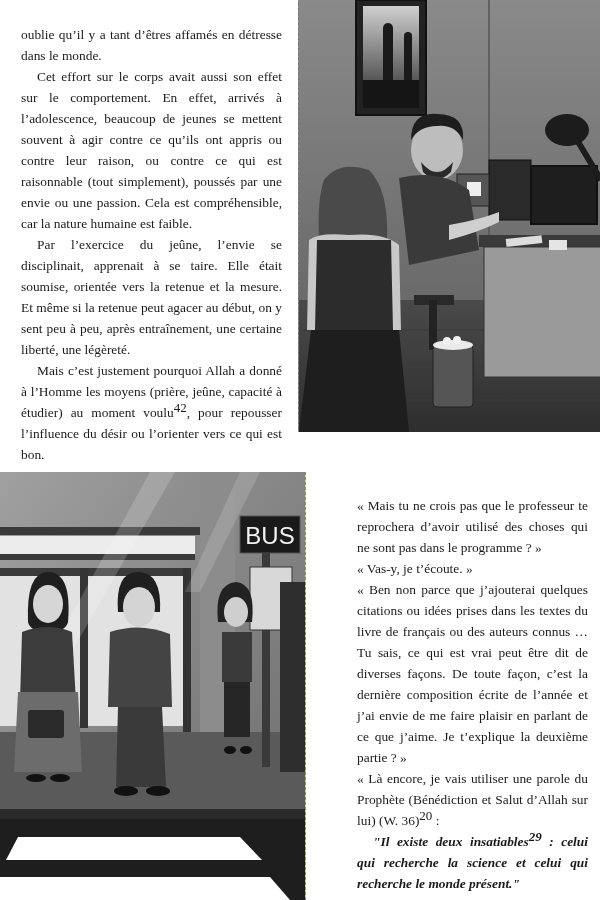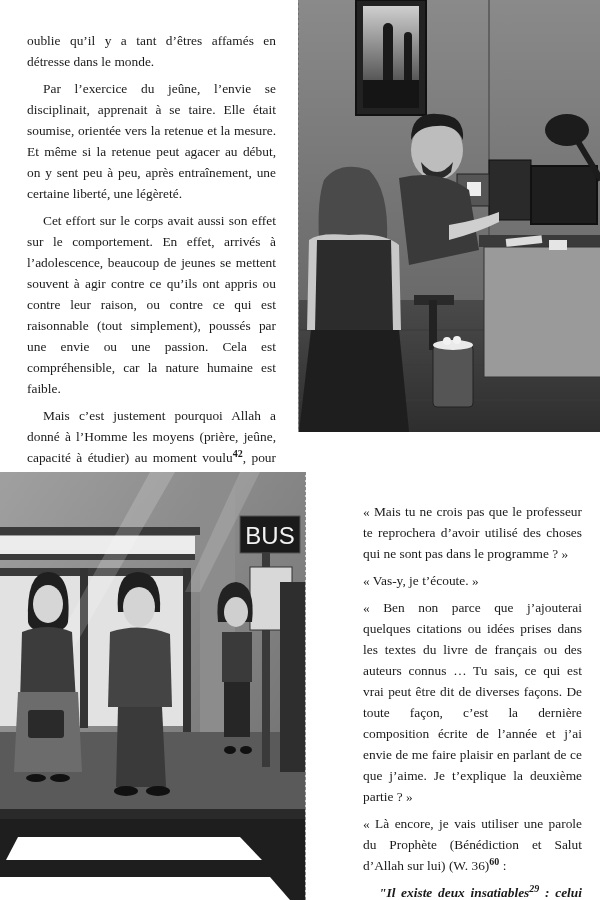--- a/index.html
+++ b/index.html
@@ -4,42 +4,42 @@
   <style>
     html, body { margin: 0; padding: 0; background: #ffffff; }
     body { width: 600px; height: 900px; position: relative; overflow: hidden; font-family: "Liberation Serif", serif; color: #1a1a1a; }
 
     .page { position: absolute; box-sizing: border-box; }
 
     
     .p68 { left: 0; top: 0; width: 298px; height: 432px; padding: 24px 16px 0 21px; }
     .p77 { left: 332px; top: 467px; width: 268px; height: 435px; padding: 28px 12px 0 25px; }
 
-    .para { font-size: 13.4px; line-height: 21px; text-align: justify; margin: 6px; }
+    .para { font-size: 13.4px; line-height: 21px; text-align: justify; margin: 0; }
     .para.indent { text-indent: 16px; }
     .para.noindent { text-indent: 0; }
     .quote { font-style: italic; font-weight: bold; }
-    sup { font-size: 10px; line-height: 0; vertical-align: super; font-weight: bold; }
+    sup { font-size: 13px; line-height: 0; vertical-align: super; }
 
     .fn-rule { width: 140px; height: 0; border-top: 1px solid #333; margin: 16px 0 6px 0; }
     .fn { font-size: 10.2px; line-height: 12px; margin: 0; text-align: justify; }
     .pnum { text-align: center; font-weight: bold; font-size: 11px; margin-top: 10px; }
 
     
     .ill { position: absolute; overflow: hidden; }
     .ill-office { left: 298px; top: 0; width: 302px; height: 432px; background: #6e6e6e; border-left: 1px dashed #888; }
     .ill-bus { left: 0; top: 472px; width: 305px; height: 428px; background: #bef264; border-right: 1px dashed #888; }
   </style>
 </head>
 <body>
 
 <div class="page p68">
   <p class="para noindent">oublie qu’il y a tant d’êtres affamés en détresse dans le monde.</p>
+  <p class="para indent">Cet effort sur le corps avait aussi son effet sur le comportement. En effet, arrivés à l’adolescence, beaucoup de jeunes se mettent souvent à agir contre ce qu’ils ont appris ou contre leur raison, ou contre ce qui est raisonnable (tout simplement), poussés par une envie ou une passion. Cela est compréhensible, car la nature humaine est faible.</p>
   <p class="para indent">Par l’exercice du jeûne, l’envie se disciplinait, apprenait à se taire. Elle était soumise, orientée vers la retenue et la mesure. Et même si la retenue peut agacer au début, on y sent peu à peu, après entraînement, une certaine liberté, une légèreté.</p>
-  <p class="para indent">Cet effort sur le corps avait aussi son effet sur le comportement. En effet, arrivés à l’adolescence, beaucoup de jeunes se mettent souvent à agir contre ce qu’ils ont appris ou contre leur raison, ou contre ce qui est raisonnable (tout simplement), poussés par une envie ou une passion. Cela est compréhensible, car la nature humaine est faible.</p>
   <p class="para indent"><span>Mais c’est justement pourquoi Allah a donné à l’Homme les moyens (prière, jeûne, capacité à étudier) au moment voulu</span><sup>42</sup><span>, pour repousser l’influence du désir ou l’orienter vers ce qui est bon.</span></p>
 
   <div class="fn-rule"></div>
   <p class="fn"><sup>42</sup><span> Le jeûne ne devient obligatoire qu’à la puberté, lorsque le corps (et ses envies) « s’éveille ».</span></p>
   <div class="pnum">68</div>
 </div>
 
 <div class="ill ill-office">
   <svg width="302" height="432" viewBox="0 0 302 432">
     <defs>
@@ -183,16 +183,16 @@
     </g>
 
     <rect x="280" y="110" width="25" height="190" fill="#2e2e2e"></rect>
   </svg>
 </div>
 
 <div class="page p77">
   <p class="para noindent">« Mais tu ne crois pas que le professeur te reprochera d’avoir utilisé des choses qui ne sont pas dans le programme ? »</p>
   <p class="para noindent">« Vas-y, je t’écoute. »</p>
   <p class="para noindent">« Ben non parce que j’ajouterai quelques citations ou idées prises dans les textes du livre de français ou des auteurs connus … Tu sais, ce qui est vrai peut être dit de diverses façons. De toute façon, c’est la dernière composition écrite de l’année et j’ai envie de me faire plaisir en parlant de ce que j’aime. Je t’explique la deuxième partie ? »</p>
-  <p class="para noindent"><span>« Là encore, je vais utiliser une parole du Prophète (Bénédiction et Salut d’Allah sur lui) (W. 36)</span><sup>60</sup><span> :</span></p>
+  <p class="para noindent"><span>« Là encore, je vais utiliser une parole du Prophète (Bénédiction et Salut d’Allah sur lui) (W. 36)</span><sup>20</sup><span> :</span></p>
   <p class="para indent quote"><span>"Il existe deux insatiables</span><sup>29</sup><span> : celui qui recherche la science et celui qui recherche le monde présent."</span></p>
 
 </div>
 
 </body></html>

